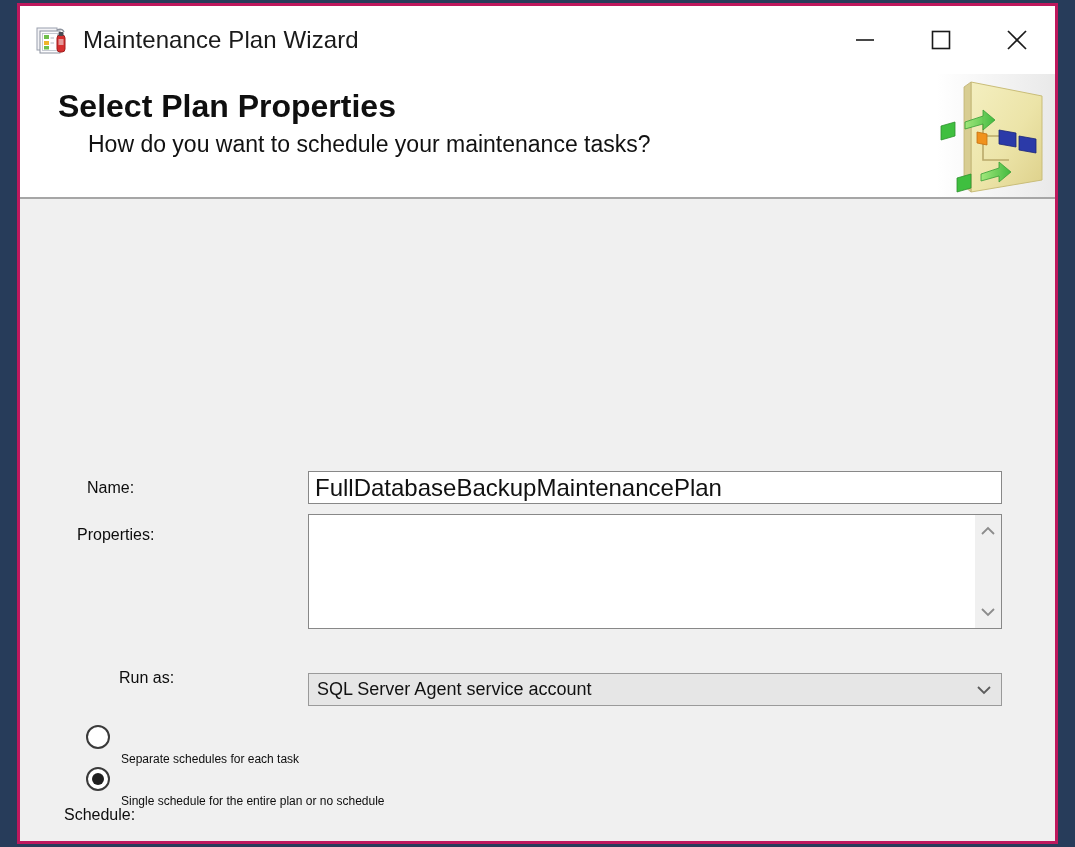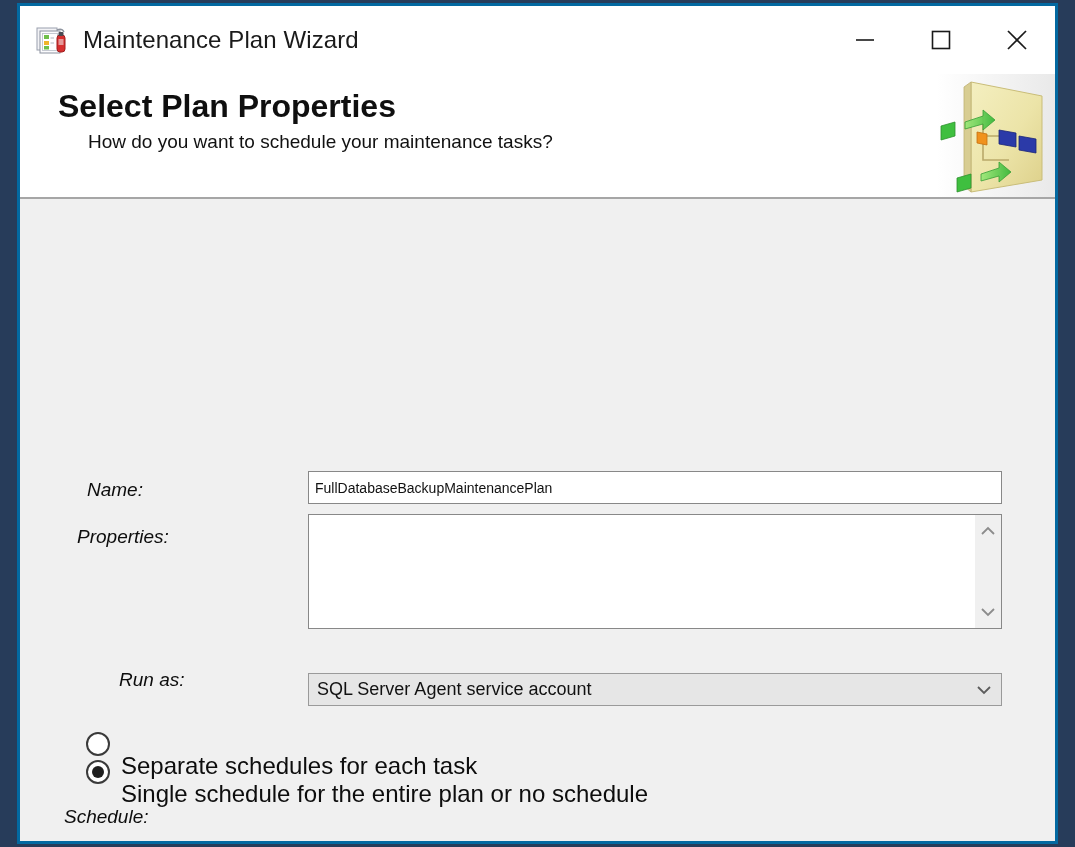--- a/index.html
+++ b/index.html
@@ -16,21 +16,21 @@
   }
 
   
   #window {
     position: absolute;
     left: 17px;
     top: 3px;
     width: 1041px;
     height: 841px;
     background: #a3a3a3;
-    border: 3px solid #0369a1;
+    border: 3px solid #be185d;
     box-sizing: border-box;
     display: flex;
     flex-direction: column;
     justify-content: center;
   }
 
   
   #titlebar {
     height: 68px;
     background: #ffffff;
@@ -86,21 +86,21 @@
     top: 14px;
     font-size: 32px;
     font-weight: bold;
     color: #0f0f0f;
     white-space: nowrap;
   }
   #header-subtitle {
     position: absolute;
     left: 68px;
     top: 57px;
-    font-size: 19px;
+    font-size: 23px;
     color: #111111;
     white-space: nowrap;
   }
   #header-art {
     position: absolute;
     right: 0;
     top: 0;
     width: 118px;
     height: 123px;
     overflow: hidden;
@@ -108,39 +108,38 @@
 
   
   #body {
     flex: 1 1 auto;
     position: relative;
     background: #f0f0f0;
   }
 
   .lbl {
     position: absolute;
-    font-size: 19px;
+    font-size: 16px;
     color: #0d0d0d;
     white-space: nowrap;
-    font-style: italic;
   }
 
   
   #lbl-name { left: 67px; top: 280px; }
   #input-name {
     position: absolute;
     left: 288px;
     top: 272px;
     width: 694px;
     height: 33px;
     box-sizing: border-box;
     border: 1px solid #888888;
     background: #ffffff;
     font-family: "Liberation Sans", sans-serif;
-    font-size: 14px;
+    font-size: 24px;
     color: #111111;
     padding: 10px 6px;
     line-height: 31px;
     outline: none;
   }
 
   
   #lbl-desc { left: 57px; top: 327px; }
   #desc-wrap {
     position: absolute;
@@ -214,21 +213,21 @@
   }
 
   
   .radio-row {
     position: absolute;
     left: 66px;
     display: flex;
     align-items: center;
   }
   #radio-separate { top: 508px; }
-  #radio-single   { top: 536px; }
+  #radio-single   { top: 550px; }
   .radio-mark {
     width: 24px;
     height: 24px;
     flex: none;
     border-radius: 50%;
     border: 2px solid #3a3a3a;
     background: #ffffff;
     box-sizing: border-box;
     position: relative;
     margin-right: 11px;
@@ -237,21 +236,21 @@
     content: "";
     position: absolute;
     left: 4px;
     top: 4px;
     width: 12px;
     height: 12px;
     border-radius: 50%;
     background: #1f1f1f;
   }
   .radio-label {
-    font-size: 24px;
+    font-size: 12px;
     color: #0d0d0d;
     white-space: nowrap;
     margin-top: 45px;
   }
 
   
   #lbl-schedule { left: 44px; top: 607px; }
 </style>
 </head>
 <body>

